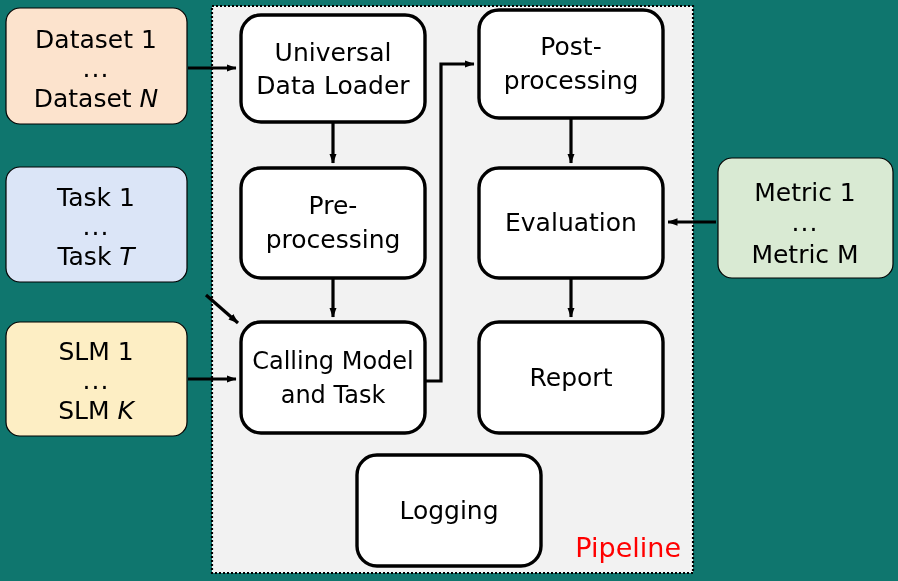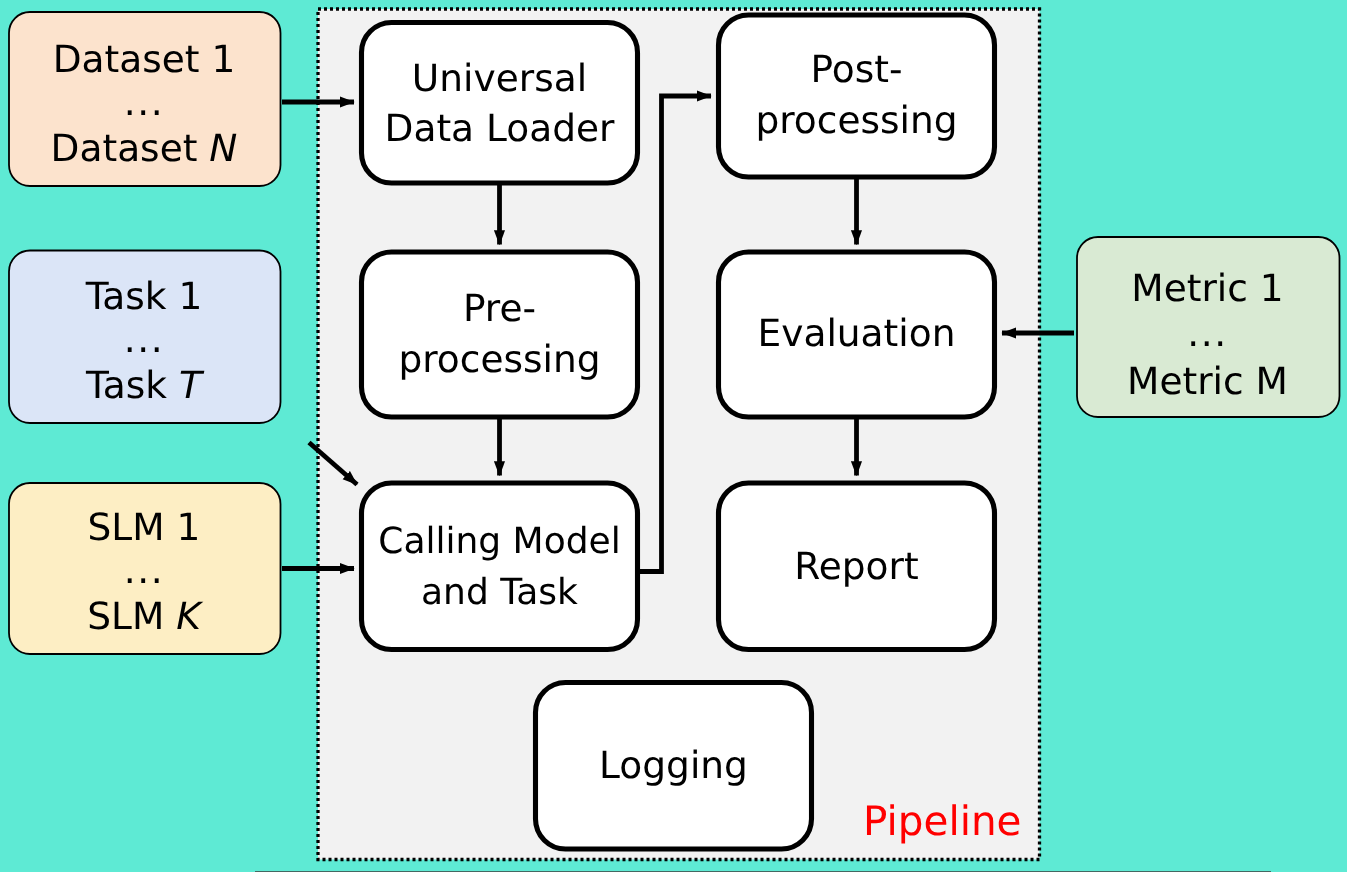--- a/index.html
+++ b/index.html
@@ -4,21 +4,21 @@
 <style>
   html, body {
     margin: 0;
     padding: 0;
     background: #000000;
   }
   #canvas {
     position: relative;
     width: 898px;
     height: 581px;
-    background: #5eead4;
+    background: #0f766e;
     overflow: hidden;
     font-family: "DejaVu Sans", sans-serif;
   }
   svg#diagram {
     position: absolute;
     top: 0; left: 0;
     width: 898px;
     height: 581px;
     display: block;
   }

